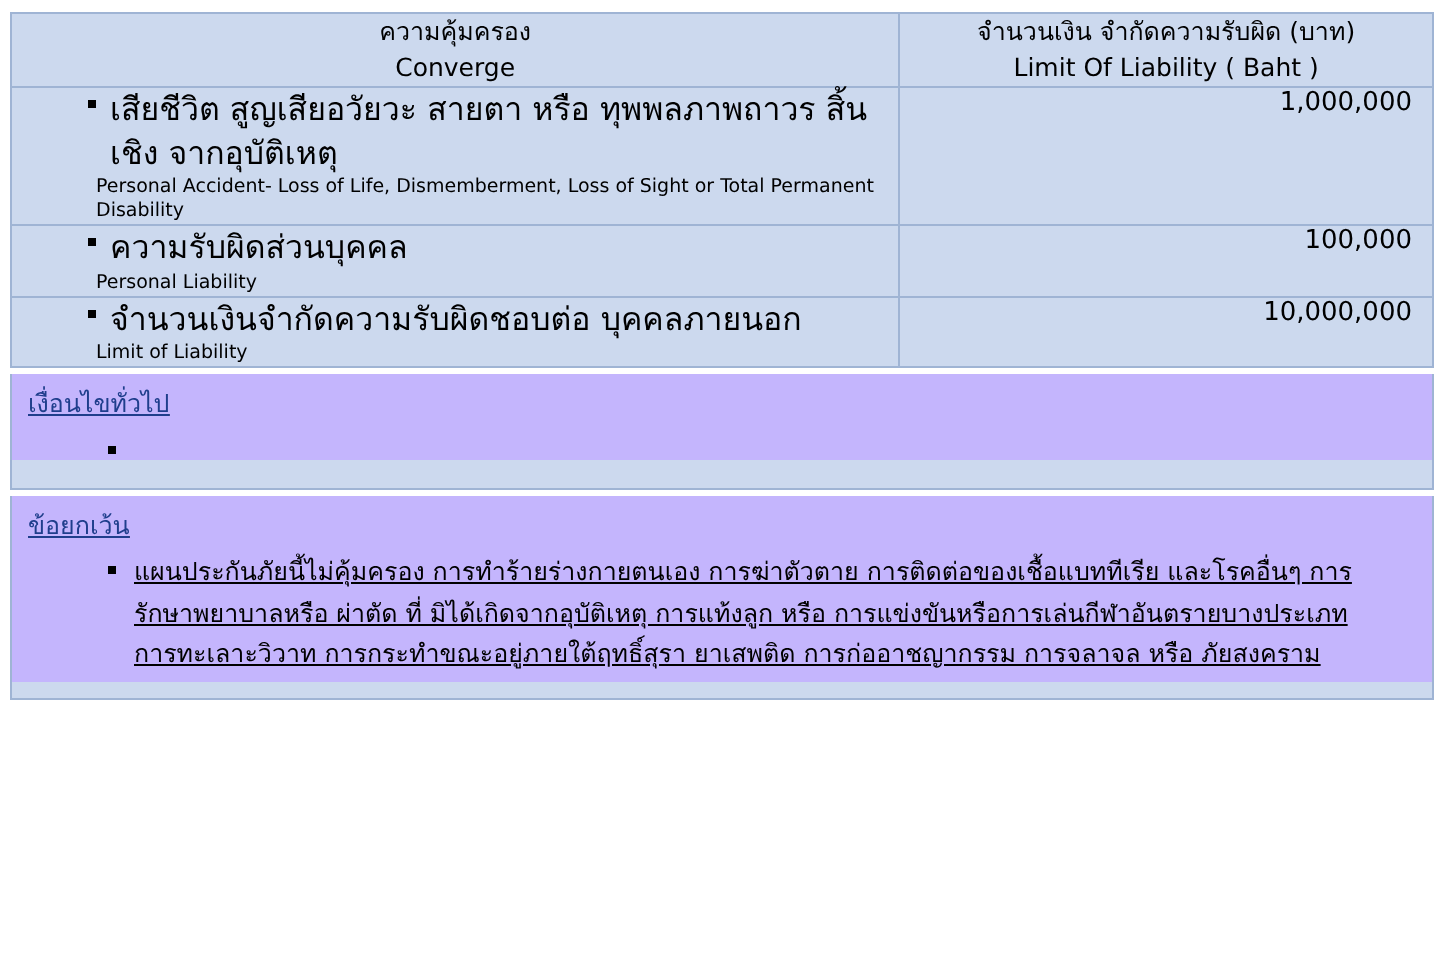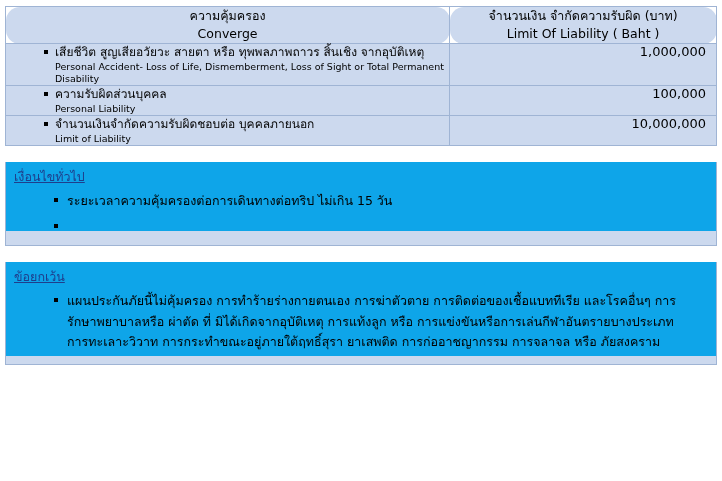--- a/index.html
+++ b/index.html
@@ -28,21 +28,20 @@
   }
   table.cov td, table.cov th {
     border: 1px solid #9fb4d4;
     background: #ccd9ee;
     vertical-align: top;
     padding: 0;
   }
   .hdr-cell {
     text-align: center;
     padding: 5px 4px 6px 4px;
-    border-radius: 14px;
   }
   .hdr-line {
     font-size: 12.5px;
     color: #000;
     line-height: 1.45;
   }
   .col-left { width: 62.5%; }
   .col-right { width: 37.5%; margin-top: 12px; }
 
   .row-left {
@@ -54,51 +53,53 @@
   }
   .sq {
     display: inline-block;
     width: 4px;
     height: 4px;
     background: #000;
     margin: 6px 7px 0 38px;
     flex: none;
   }
   .th-text {
-    font-size: 12px;
+    font-size: 16px;
     color: #000;
     line-height: 1.35;
   }
   .en-text {
     font-size: 9.5px;
     color: #000;
     line-height: 1.25;
-    padding-left: 49px;
+    padding-left: 22px;
     padding-top: 1px;
+    margin-left: 20px;
   }
   .amount {
     text-align: right;
     font-size: 13px;
     color: #000;
     padding: 0 10px 3px 0;
     vertical-align: bottom;
   }
   td.amount-cell {
     vertical-align: bottom;
   }
 
   
   .sect {
     width: 712px;
-    margin: 16px auto;
-    background: #0ea5e9;
+    margin: 3px auto;
+    background: #c4b5fd;
     border-left: 1px solid #9fb4d4;
     border-right: 1px solid #9fb4d4;
     border-bottom: 1px solid #9fb4d4;
     box-sizing: border-box;
+    text-decoration: underline;
   }
   .sect-title {
     font-size: 12.5px;
     color: #1f3e8c;
     text-decoration: underline;
     padding: 6px 0 2px 8px;
     line-height: 1.4;
   }
   .bullets {
     margin: 0;
@@ -189,24 +190,20 @@
         <div class="amount">10,000,000</div>
       </td>
     </tr>
 
   </tbody>
     </table>
 
   <div class="sect">
     <div class="sect-title">เงื่อนไขทั่วไป</div>
     <ul class="bullets">
-      <li>
-        <span class="sq2"></span>
-        <span class="txt">ระยะเวลาความคุ้มครองต่อการเดินทางต่อทริป ไม่เกิน 15 วัน</span>
-      </li>
       <li>
         <span class="sq2"></span>
       </li>
     </ul>
     <div class="gap"></div>
   </div>
 
   <div class="sect exclusion">
     <div class="sect-title">ข้อยกเว้น</div>
     <ul class="bullets">

